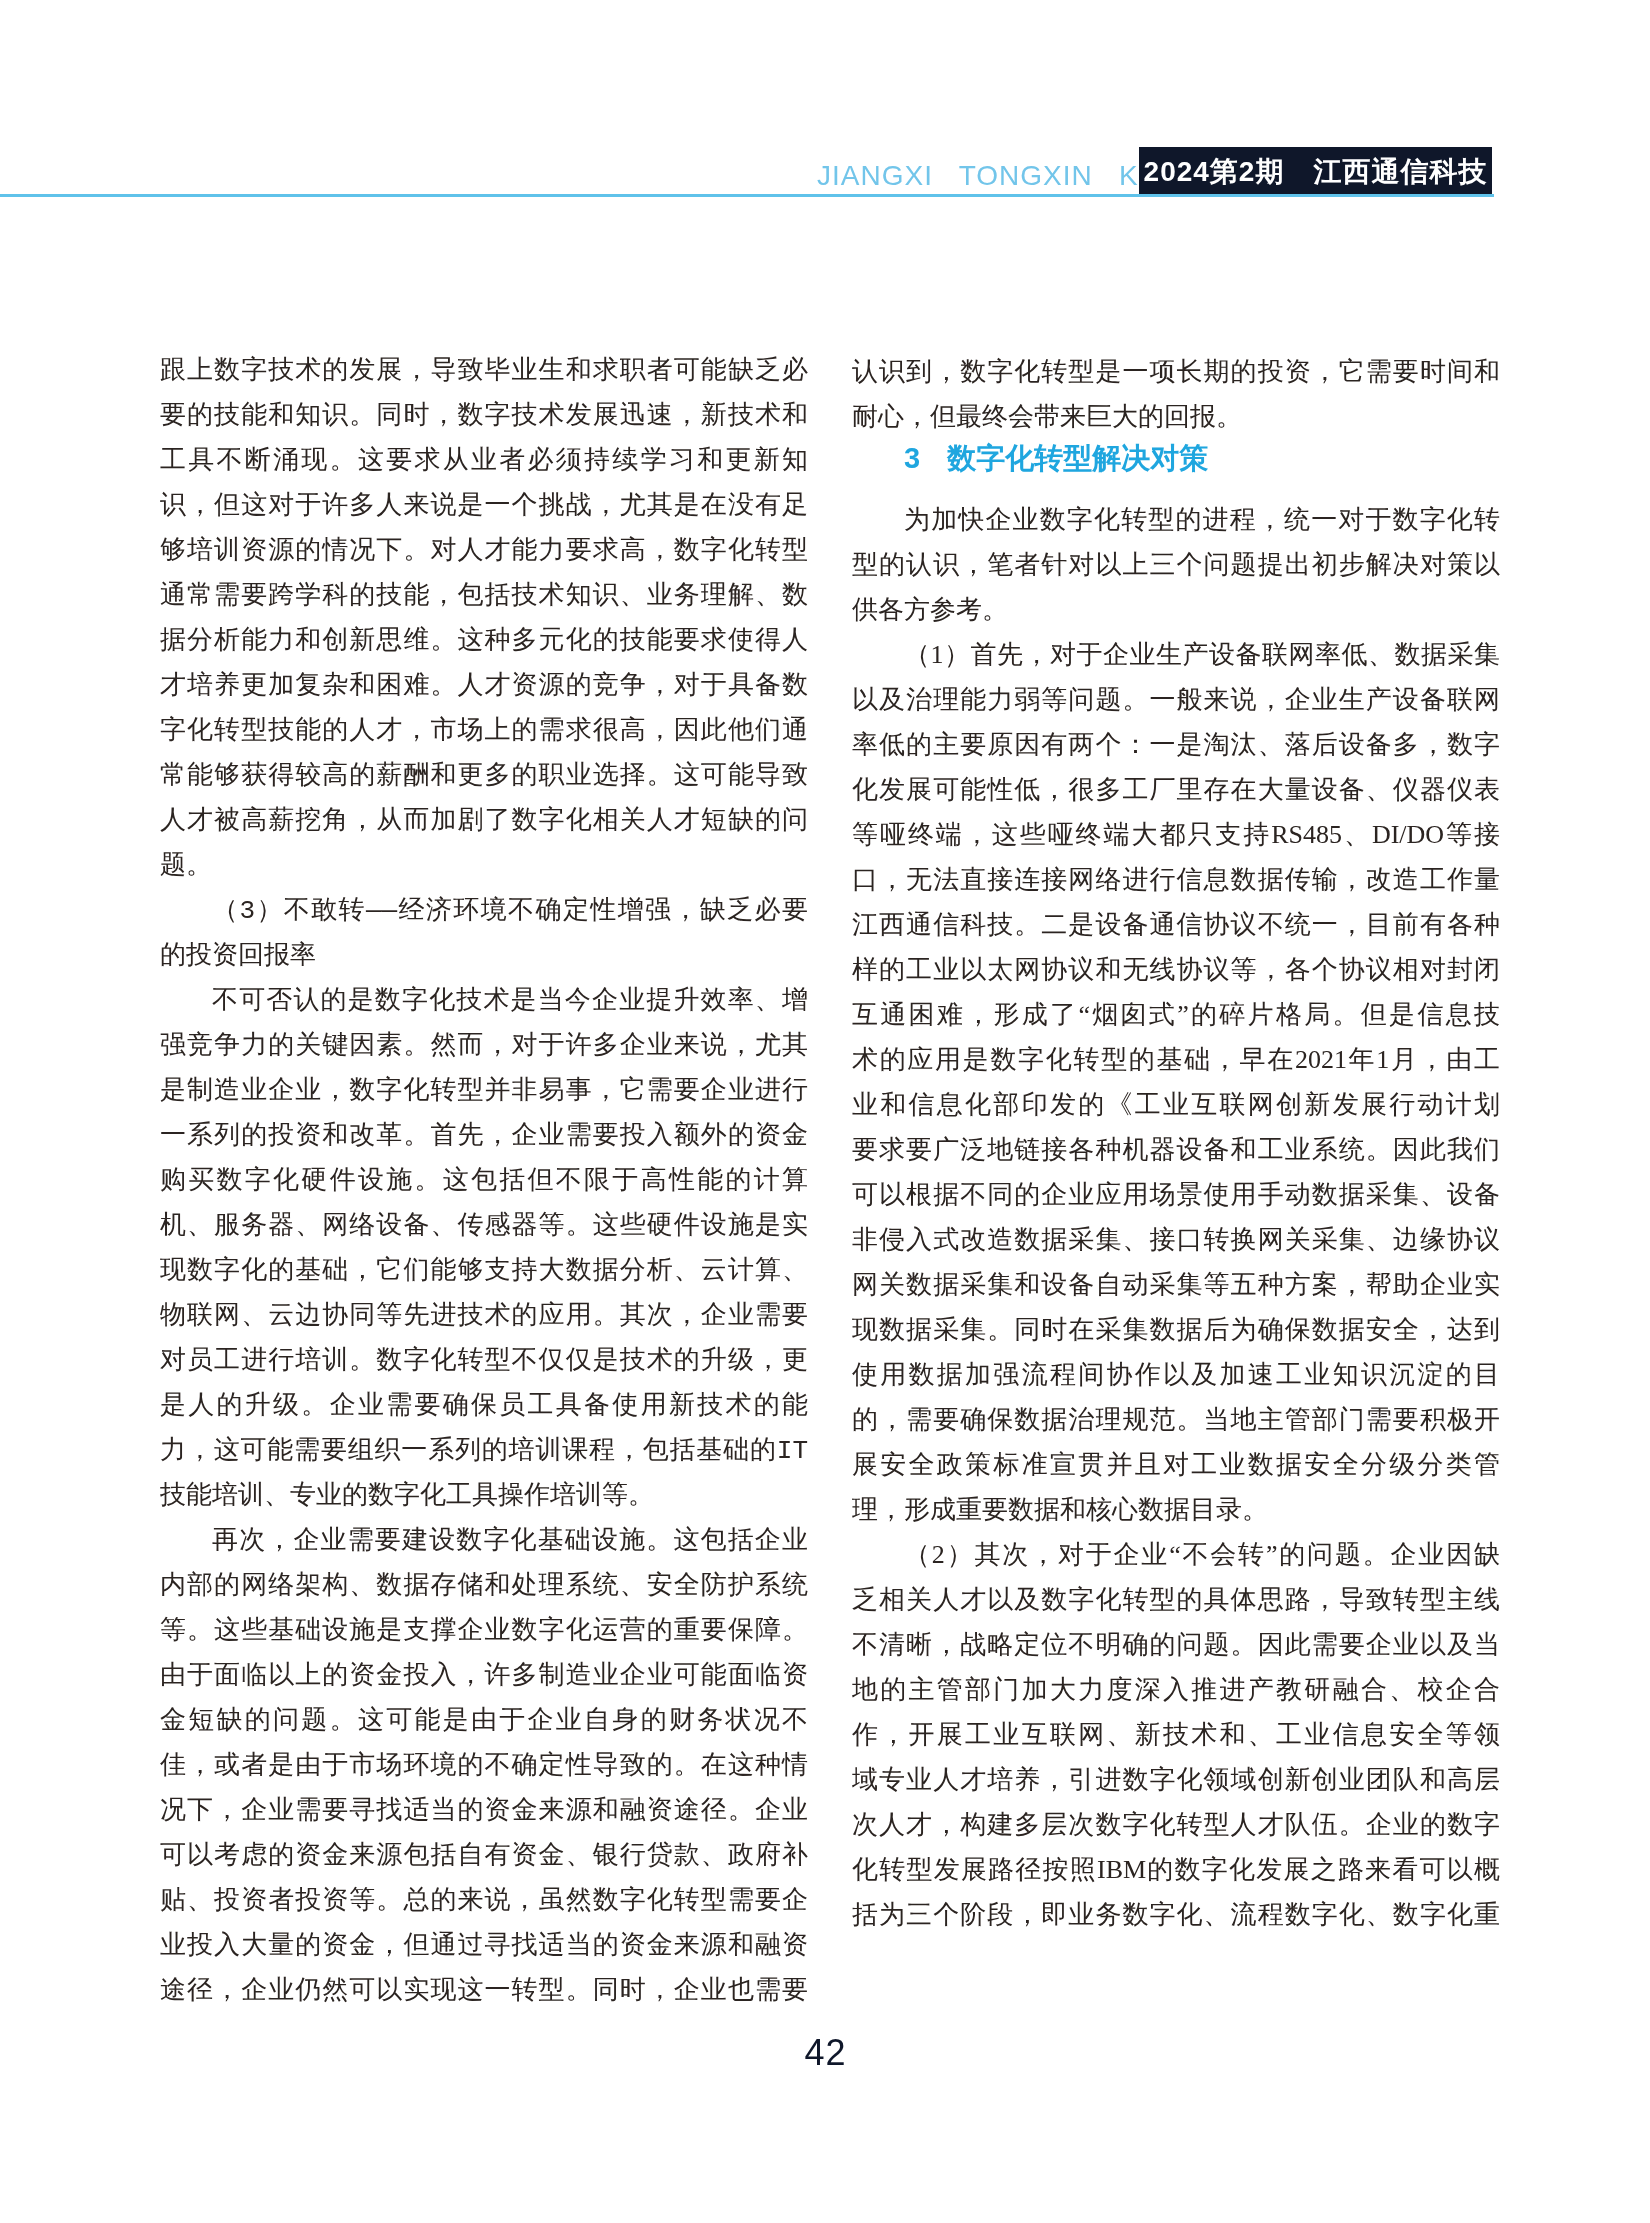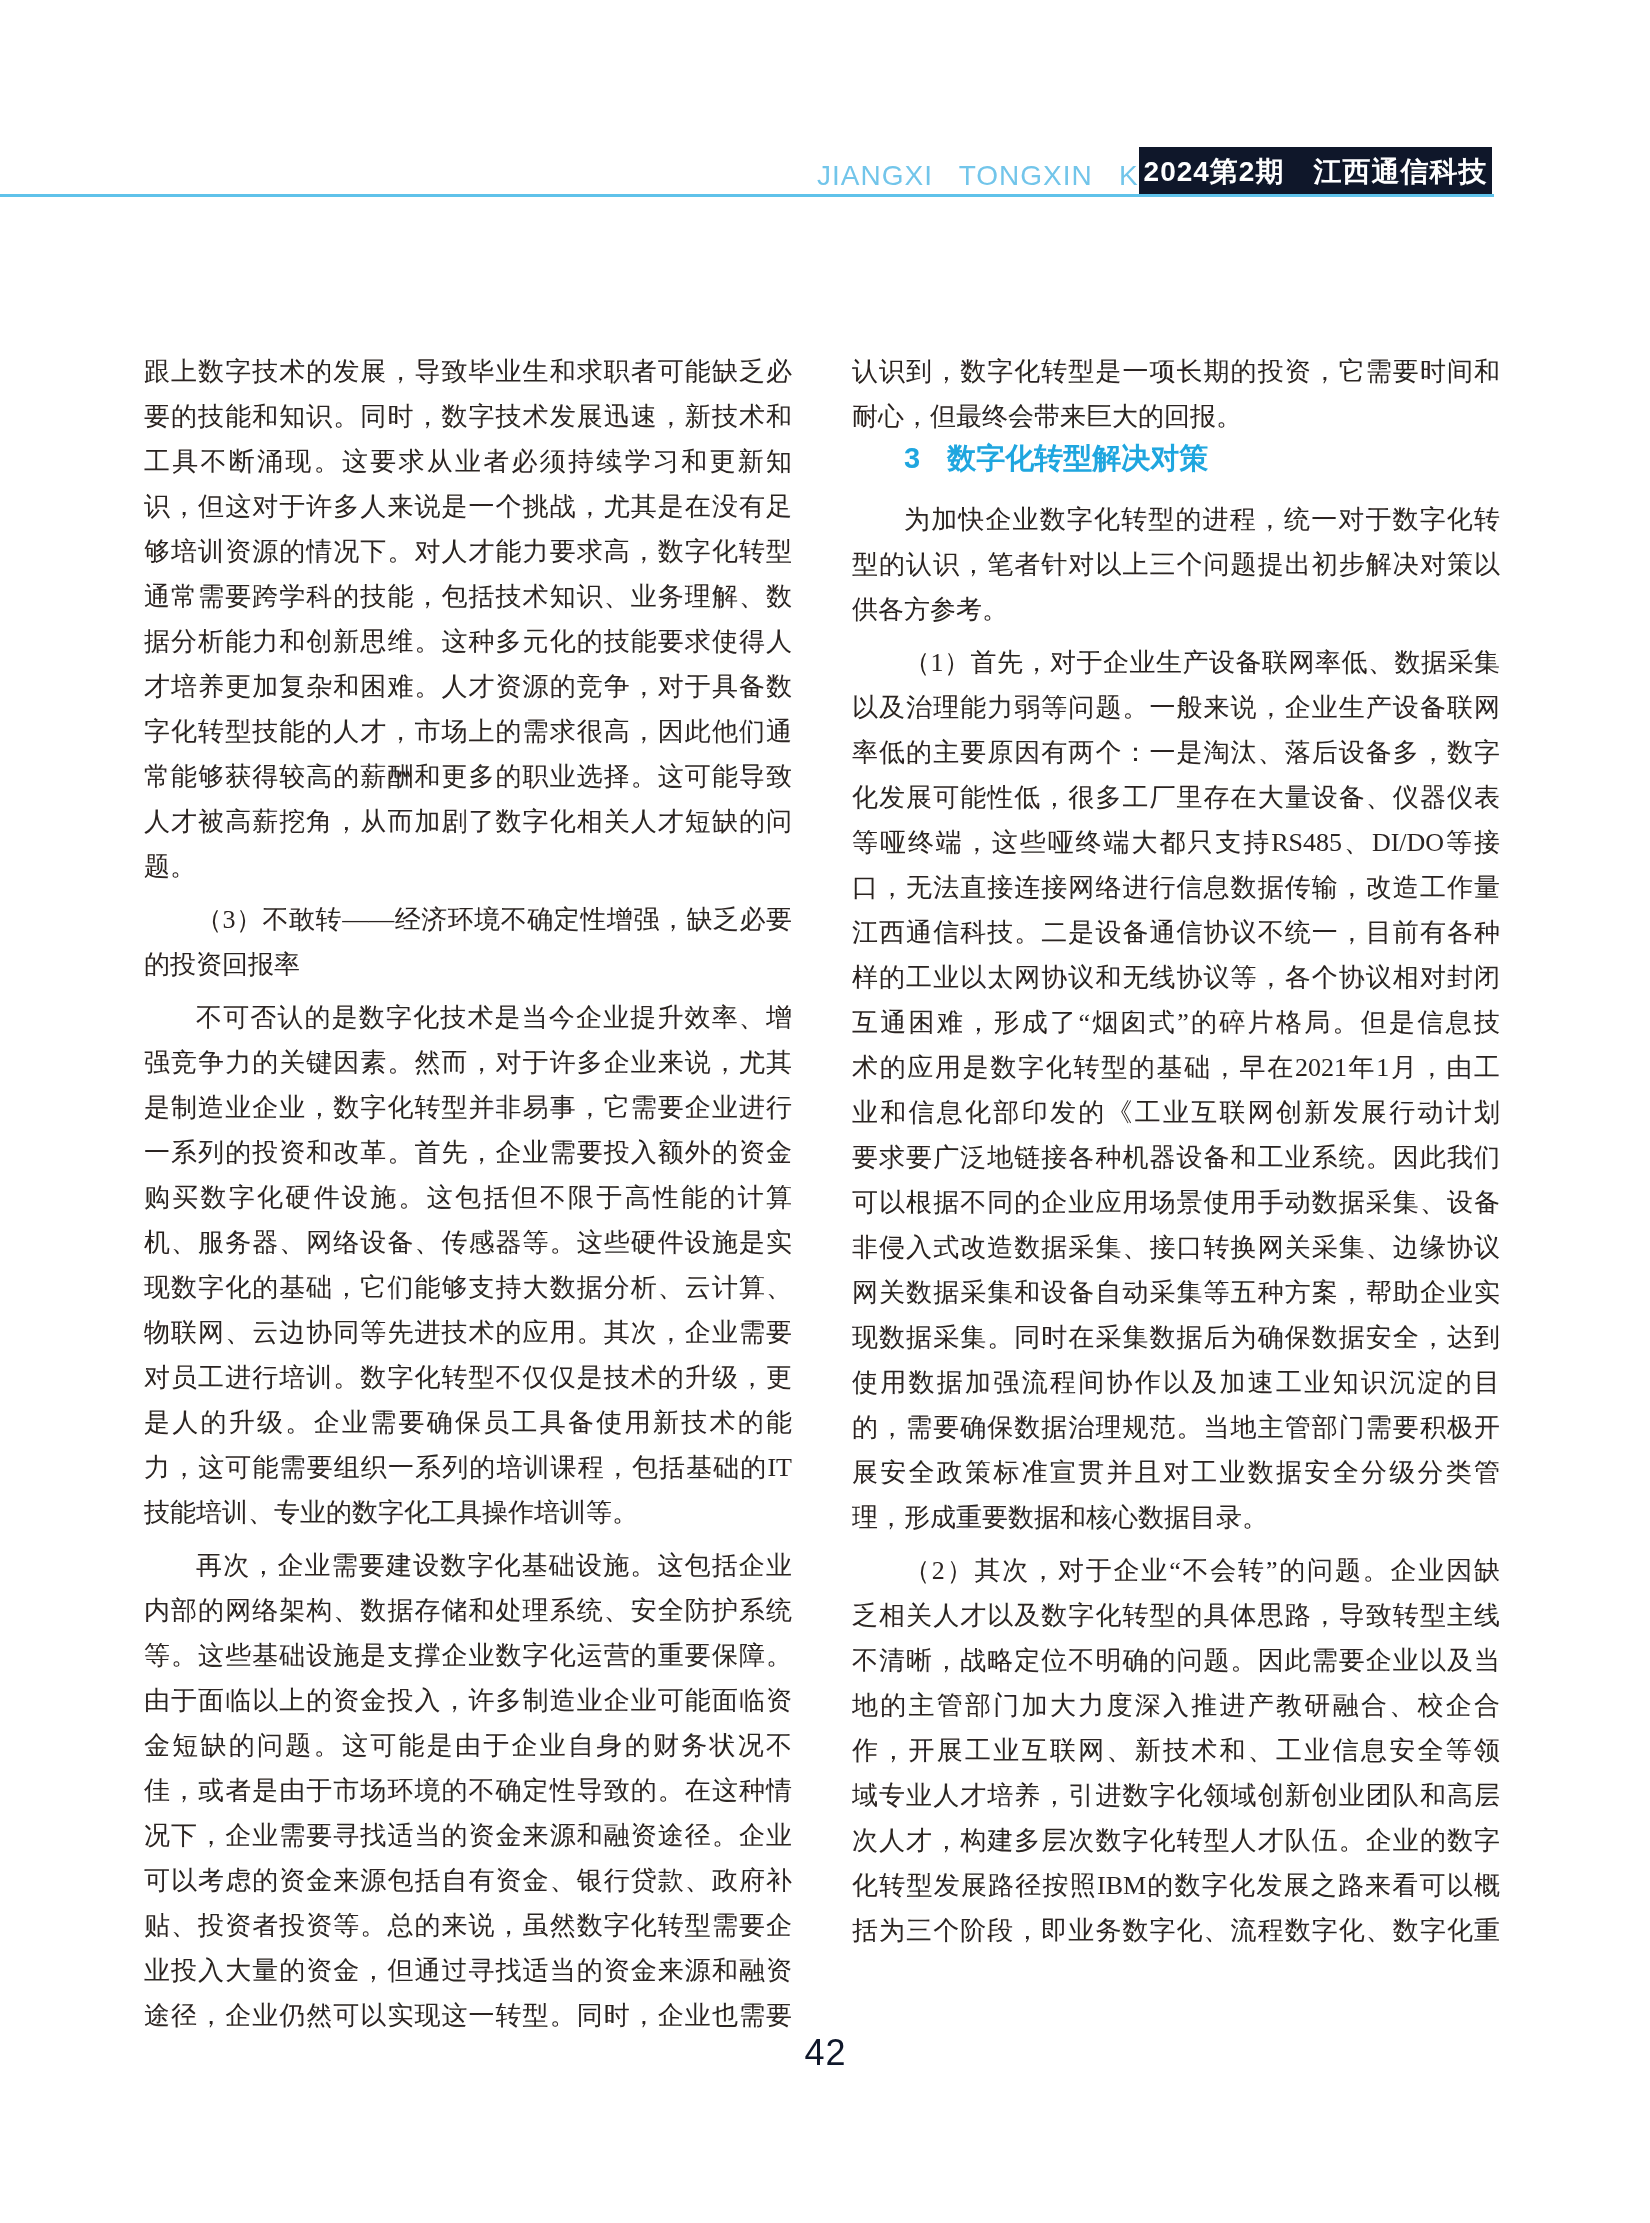--- a/index.html
+++ b/index.html
@@ -52,38 +52,37 @@
     width:1494px;
     height:2.9px;
     background:#5fc2ea;
   }
   
   .column{
     position:absolute;
     top:349px;
     width:648px;
   }
-  .column-left{left:144px;}
+  .column-left{left:160px;font-family:Liberation Mono, monospace;}
   .column-right{left:852px;}
   .line{
     height:45px;
     line-height:45px;
     font-size:26px;
     color:#2b2421;
     white-space:nowrap;
   }
   .line.stretch{
     text-align:justify;
     text-align-last:justify;
     white-space:normal;
     overflow:hidden;
   }
   .line.first-indent{
     padding-left:52px;
-    margin-top:8px;
   }
   .section-heading{
     margin-bottom:19.4px;
     height:39px;
     line-height:39px;
     padding-left:52px;
     font-family:"Liberation Sans","DejaVu Sans",sans-serif;
     font-weight:bold;
     font-size:29px;
     color:#1fa6df;

